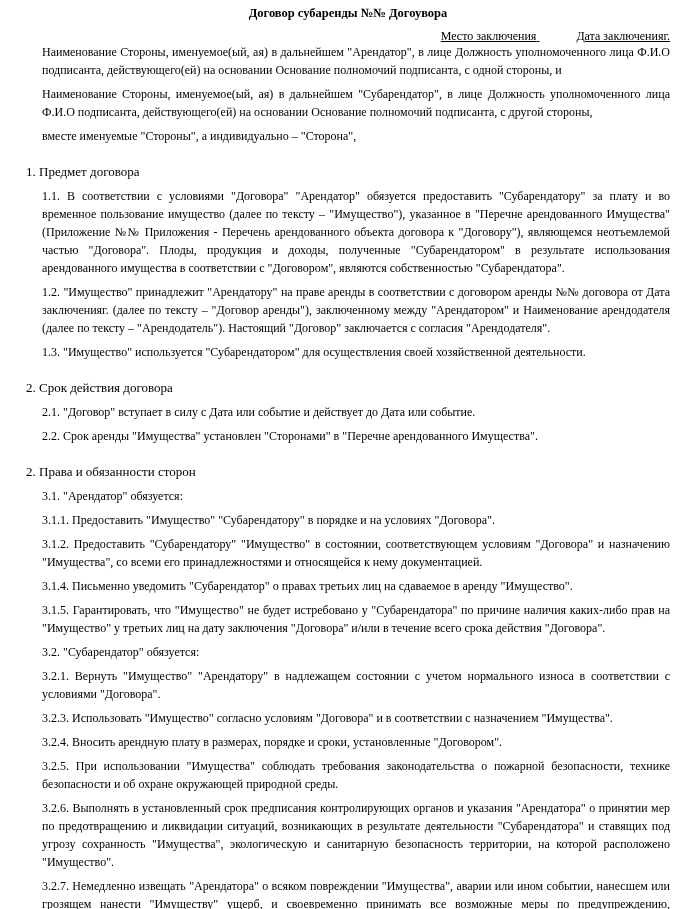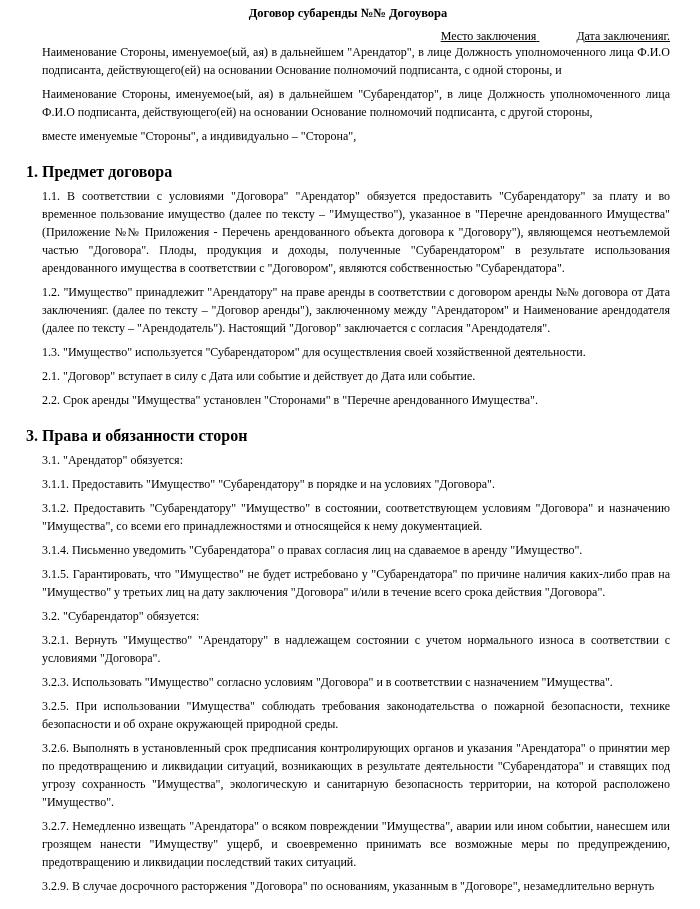--- a/index.html
+++ b/index.html
@@ -38,22 +38,22 @@
   .meta-line {
     margin: 0;
     line-height: 14px;
     text-align: right;
     text-decoration: underline;
   }
   .meta-date {
     margin-left: 37px;
   }
   .section-heading {
-    font-size: 16px;
-    font-weight: bold;
+    font-size: 13px;
+    font-weight: normal;
     line-height: 14px;
     margin: 20px 0 8px 0;
     text-align: left;
   }
 </style>
 </head>
 <body>
 
 <div class="page">
 
@@ -66,30 +66,32 @@
 
   <p class="para">Наименование Стороны, именуемое(ый, ая) в дальнейшем "Арендатор", в лице Должность уполномоченного лица Ф.И.О подписанта, действующего(ей) на основании Основание полномочий подписанта, с одной стороны, и</p>
   <p class="para">Наименование Стороны, именуемое(ый, ая) в дальнейшем "Субарендатор", в лице Должность уполномоченного лица Ф.И.О подписанта, действующего(ей) на основании Основание полномочий подписанта, с другой стороны,</p>
   <p class="para">вместе именуемые "Стороны", а индивидуально – "Сторона",</p>
 
   <div class="section-heading">1. Предмет договора</div>
   <p class="para">1.1. В соответствии с условиями "Договора" "Арендатор" обязуется предоставить "Субарендатору" за плату и во временное пользование имущество (далее по тексту – "Имущество"), указанное в "Перечне арендованного Имущества" (Приложение №№ Приложения - Перечень арендованного объекта договора к "Договору"), являющемся неотъемлемой частью "Договора". Плоды, продукция и доходы, полученные "Субарендатором" в результате использования арендованного имущества в соответствии с "Договором", являются собственностью "Субарендатора".</p>
   <p class="para">1.2. "Имущество" принадлежит "Арендатору" на праве аренды в соответствии с договором аренды №№ договора от Дата заключенияг. (далее по тексту – "Договор аренды"), заключенному между "Арендатором" и Наименование арендодателя (далее по тексту – "Арендодатель"). Настоящий "Договор" заключается с согласия "Арендодателя".</p>
   <p class="para">1.3. "Имущество" используется "Субарендатором" для осуществления своей хозяйственной деятельности.</p>
 
+  <div class="section-heading">2. Срок действия договора</div>
   <p class="para">2.1. "Договор" вступает в силу с Дата или событие и действует до Дата или событие.</p>
   <p class="para">2.2. Срок аренды "Имущества" установлен "Сторонами" в "Перечне арендованного Имущества".</p>
 
-  <div class="section-heading">3. Права и обязанности сторон</div>
+  <div class="section-heading">2. Права и обязанности сторон</div>
   <p class="para">3.1. "Арендатор" обязуется:</p>
   <p class="para">3.1.1. Предоставить "Имущество" "Субарендатору" в порядке и на условиях "Договора".</p>
   <p class="para">3.1.2. Предоставить "Субарендатору" "Имущество" в состоянии, соответствующем условиям "Договора" и назначению "Имущества", со всеми его принадлежностями и относящейся к нему документацией.</p>
-  <p class="para">3.1.4. Письменно уведомить "Субарендатора" о правах согласия лиц на сдаваемое в аренду "Имущество".</p>
+  <p class="para">3.1.4. Письменно уведомить "Субарендатор" о правах третьих лиц на сдаваемое в аренду "Имущество".</p>
   <p class="para">3.1.5. Гарантировать, что "Имущество" не будет истребовано у "Субарендатора" по причине наличия каких-либо прав на "Имущество" у третьих лиц на дату заключения "Договора" и/или в течение всего срока действия "Договора".</p>
   <p class="para">3.2. "Субарендатор" обязуется:</p>
   <p class="para">3.2.1. Вернуть "Имущество" "Арендатору" в надлежащем состоянии с учетом нормального износа в соответствии с условиями "Договора".</p>
   <p class="para">3.2.3. Использовать "Имущество" согласно условиям "Договора" и в соответствии с назначением "Имущества".</p>
+  <p class="para">3.2.4. Вносить арендную плату в размерах, порядке и сроки, установленные "Договором".</p>
   <p class="para">3.2.5. При использовании "Имущества" соблюдать требования законодательства о пожарной безопасности, технике безопасности и об охране окружающей природной среды.</p>
   <p class="para">3.2.6. Выполнять в установленный срок предписания контролирующих органов и указания "Арендатора" о принятии мер по предотвращению и ликвидации ситуаций, возникающих в результате деятельности "Субарендатора" и ставящих под угрозу сохранность "Имущества", экологическую и санитарную безопасность территории, на которой расположено "Имущество".</p>
   <p class="para">3.2.7. Немедленно извещать "Арендатора" о всяком повреждении "Имущества", аварии или ином событии, нанесшем или грозящем нанести "Имуществу" ущерб, и своевременно принимать все возможные меры по предупреждению, предотвращению и ликвидации последствий таких ситуаций.</p>
   <p class="para">3.2.9. В случае досрочного расторжения "Договора" по основаниям, указанным в "Договоре", незамедлительно вернуть</p>
 
 </div>
 
 </body></html>

